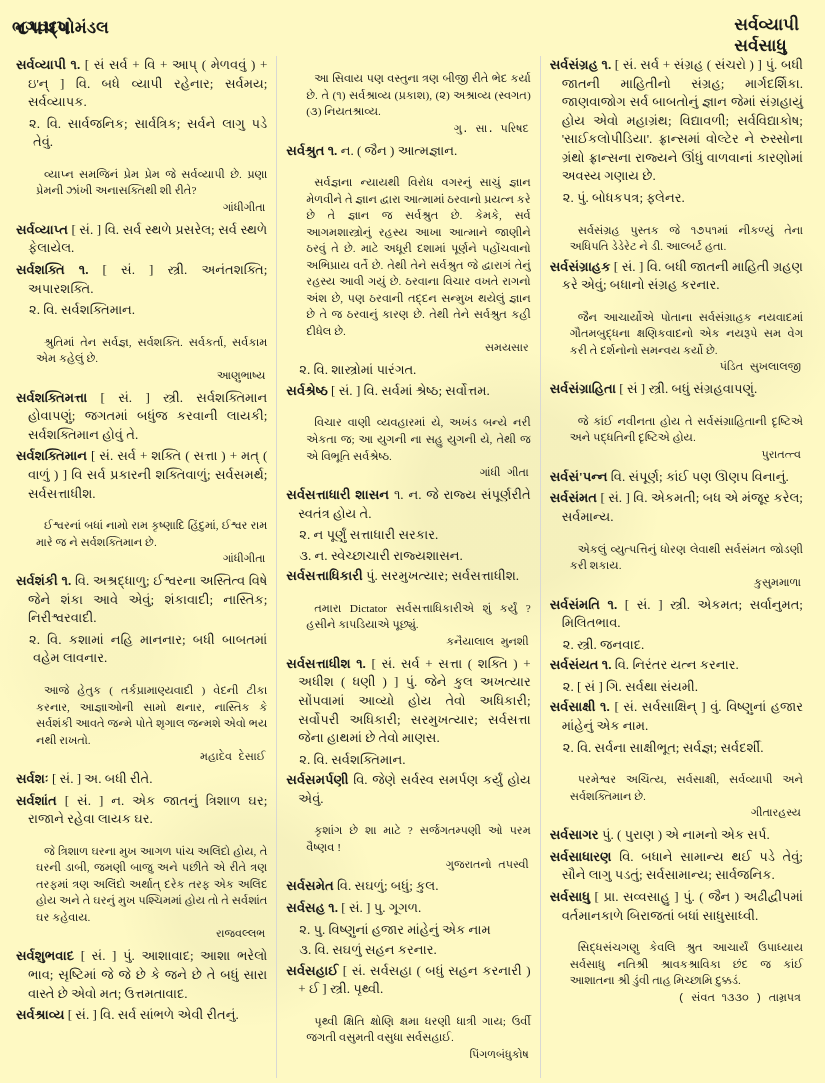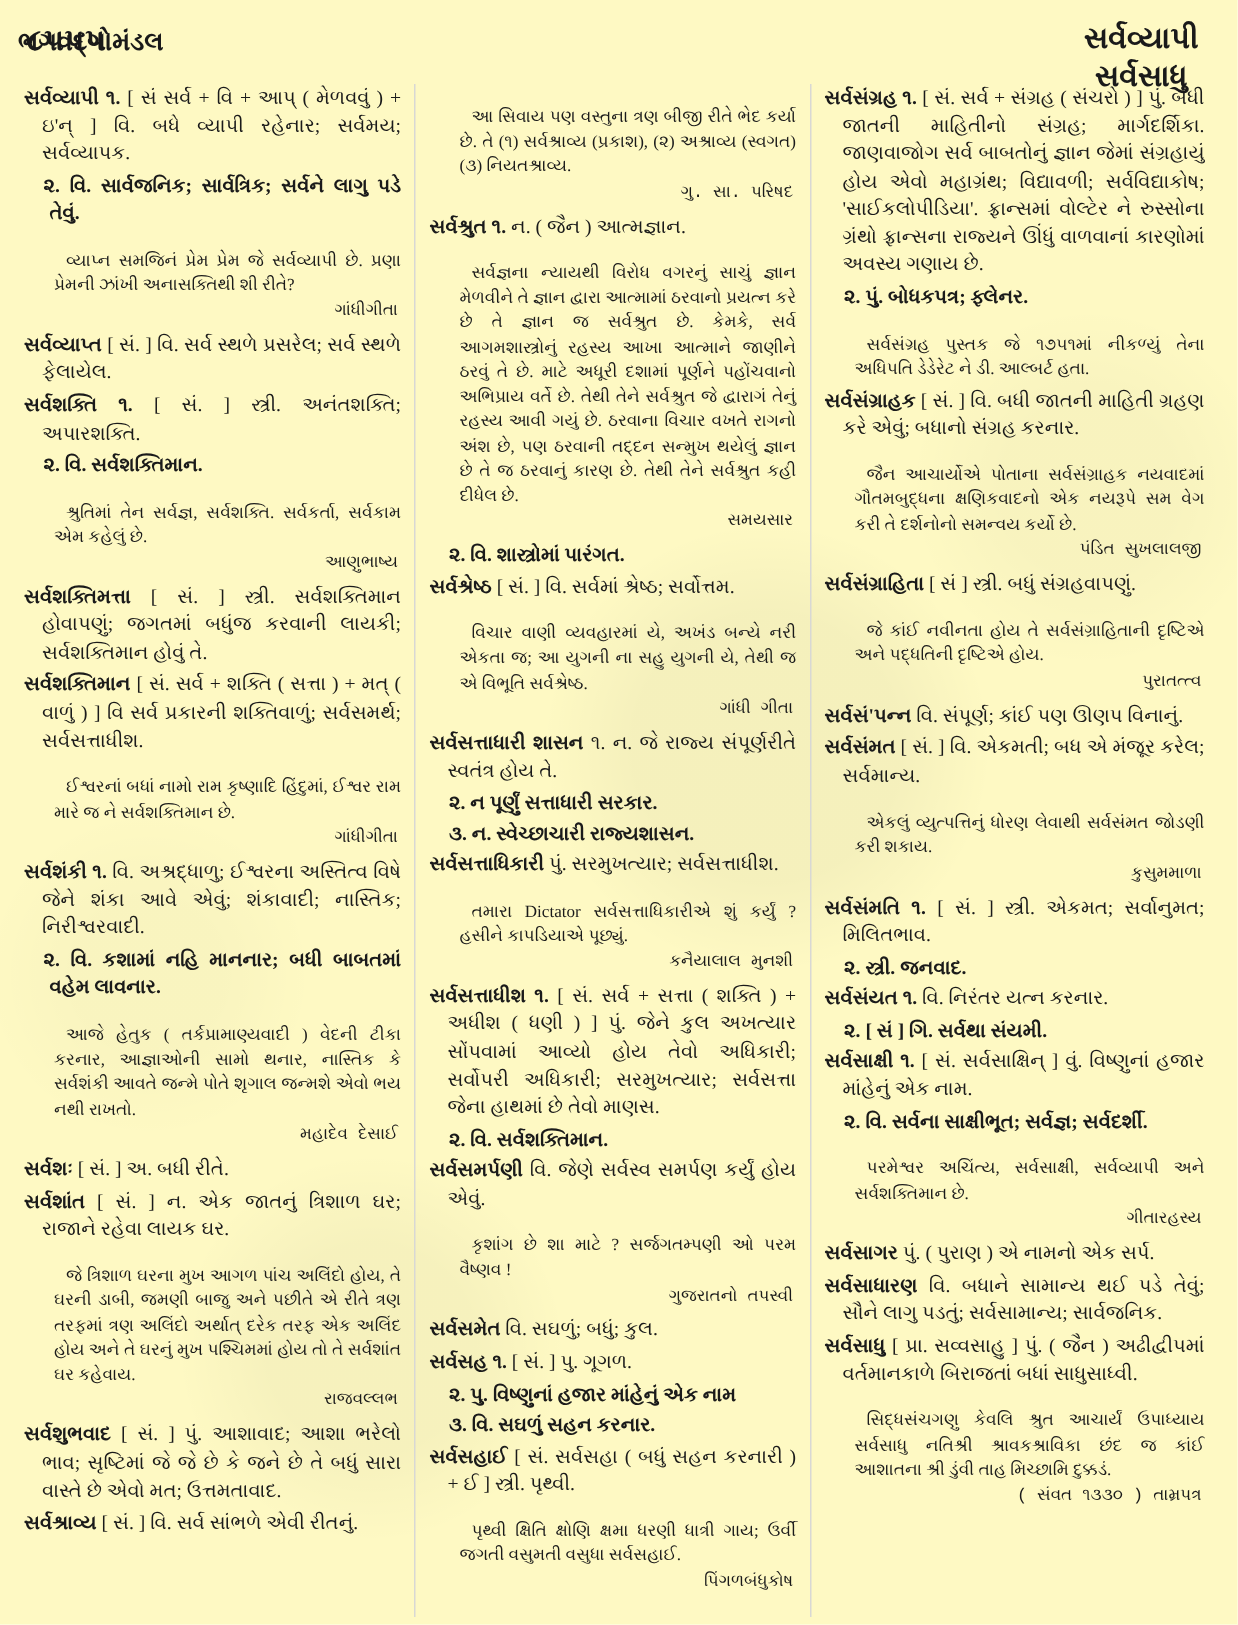--- a/index.html
+++ b/index.html
@@ -56,22 +56,22 @@
     right: 0;
     top: 8px;
     text-align: left;
     font-size: 17px;
     font-weight: bold;
   }
   .hdr-right {
     position: absolute;
     right: 6px;
     top: 4px;
-    text-align: center;
-    font-size: 20px;
+    text-align: left;
+    font-size: 17px;
     font-weight: bold;
     line-height: 1.25;
   }
 
   .columns {
     position: relative;
     z-index: 2;
     display: flex;
     gap: 0;
     height: 1022px;
@@ -94,21 +94,20 @@
     text-indent: -12px;
     padding-left: 12px;
     text-align: justify;
     text-justify: inter-word;
   }
   .sense {
     margin: 0 0 2px 0;
     padding-left: 17px;
     text-indent: -4px;
     text-align: justify;
-    font-weight: bold;
   }
   .headword {
     font-weight: bold;
   }
   .quote {
     font-size: 11.4px;
     line-height: 1.45;
     margin: 14px 0 3px 0;
     padding-left: 20px;
     text-indent: 8px;

